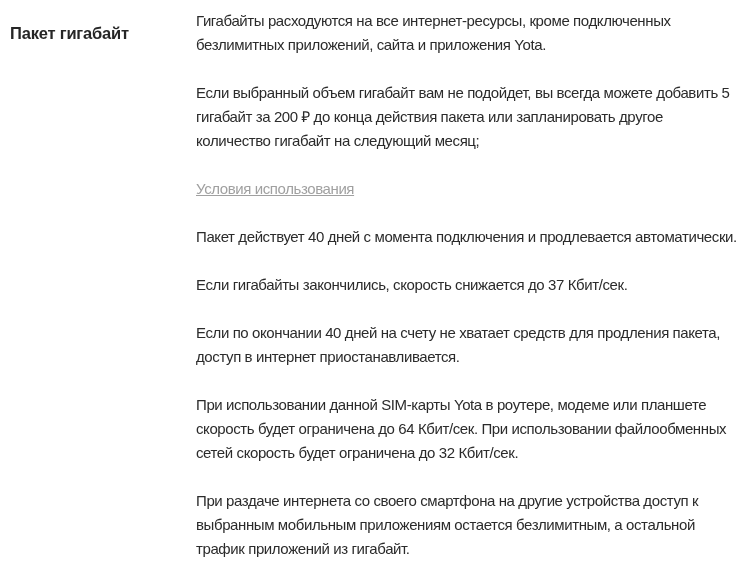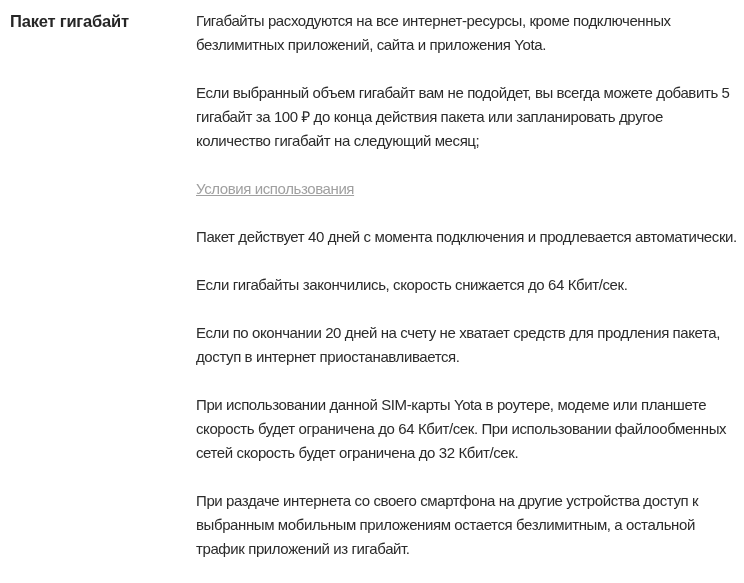--- a/index.html
+++ b/index.html
@@ -22,20 +22,21 @@
     align-items: flex-start;
   }
   .term {
     flex: 0 0 170px;
     width: 170px;
     font-size: 16.5px;
     font-weight: bold;
     line-height: 24px;
     letter-spacing: -0.2px;
     color: #262626;
+    margin-top: 12px;
   }
   .desc {
     width: 565px;
     font-size: 15px;
     line-height: 24px;
     letter-spacing: -0.4px;
     color: #2b2b2b;
   }
   .desc p {
     margin: 0 0 24px 16px;
@@ -49,29 +50,29 @@
 <body>
 
 <div class="sheet">
   <div class="row">
 
     <div class="term">Пакет гигабайт</div>
 
     <div class="desc">
       <p>Гигабайты расходуются на все интернет-ресурсы, кроме подключенных безлимитных приложений, сайта и приложения Yota.</p>
 
-      <p>Если выбранный объем гигабайт вам не подойдет, вы всегда можете добавить 5 гигабайт за 100 ₽ до конца действия пакета или запланировать другое количество гигабайт на следующий месяц;</p>
+      <p>Если выбранный объем гигабайт вам не подойдет, вы всегда можете добавить 5 гигабайт за 200 ₽ до конца действия пакета или запланировать другое количество гигабайт на следующий месяц;</p>
 
       <p class="section-label">Условия использования</p>
 
       <p>Пакет действует 40 дней с момента подключения и продлевается автоматически.</p>
 
-      <p>Если гигабайты закончились, скорость снижается до 64 Кбит/сек.</p>
+      <p>Если гигабайты закончились, скорость снижается до 37 Кбит/сек.</p>
 
-      <p>Если по окончании 20 дней на счету не хватает средств для продления пакета, доступ в интернет приостанавливается.</p>
+      <p>Если по окончании 40 дней на счету не хватает средств для продления пакета, доступ в интернет приостанавливается.</p>
 
       <p>При использовании данной SIM-карты Yota в роутере, модеме или планшете скорость будет ограничена до 64 Кбит/сек. При использовании файлообменных сетей скорость будет ограничена до 32 Кбит/сек.</p>
 
       <p>При раздаче интернета со своего смартфона на другие устройства доступ к выбранным мобильным приложениям остается безлимитным, а остальной трафик приложений из гигабайт.</p>
     </div>
 
   </div>
 </div>
 
 </body></html>

